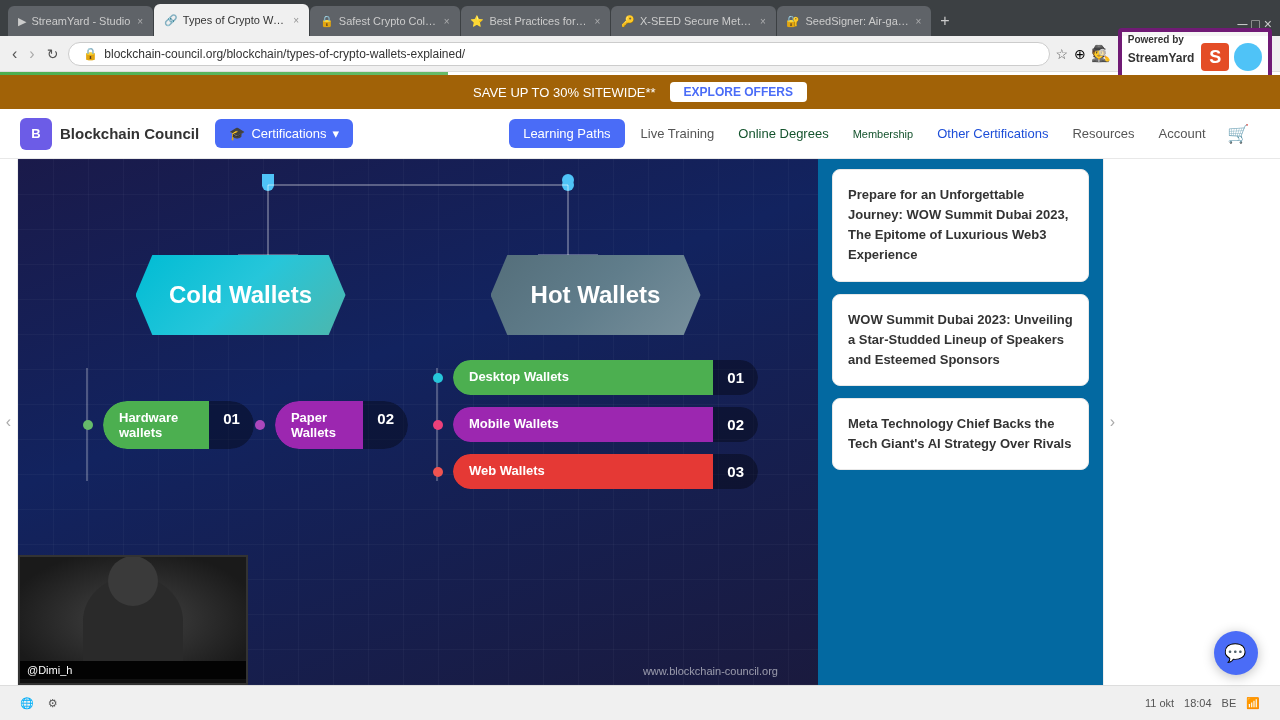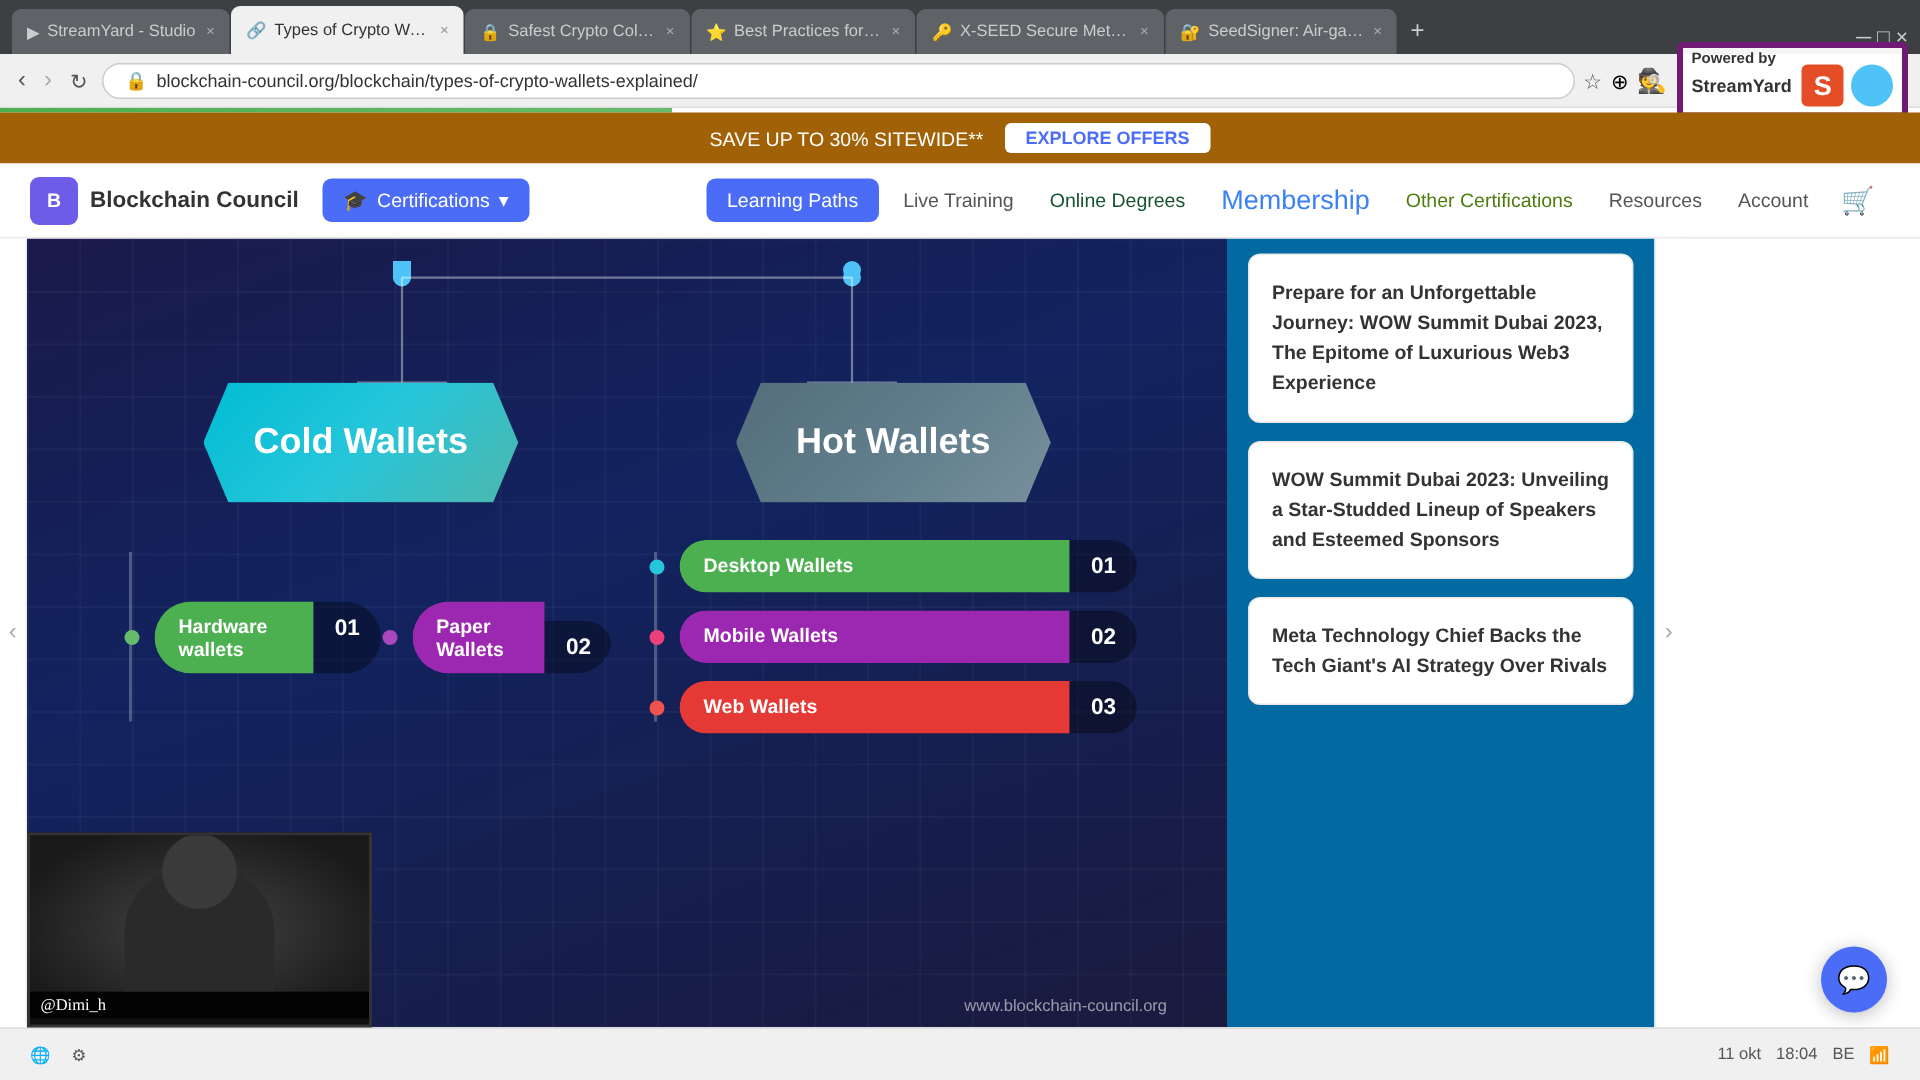--- a/index.html
+++ b/index.html
@@ -109,24 +109,24 @@
       <div style="display:flex; align-items:center; margin-left:auto;">
         <div style="background:#4a6cf7; color:white; padding:7px 14px; border-radius:6px; font-size:13px; font-weight:500; cursor:pointer; margin-right:4px;">
           <span>Learning Paths</span>
         </div>
         <div style="padding:7px 12px; font-size:13px; color:#555; cursor:pointer;">
           <span>Live Training</span>
         </div>
         <div style="padding:7px 12px; font-size:13px; color:#14532d; cursor:pointer;">
           <span>Online Degrees</span>
         </div>
-        <div style="padding:7px 12px; font-size:18px; color:#3b82f6; cursor:pointer;">
+        <div style="padding:7px 12px; font-size:11px; color:#14532d; cursor:pointer;">
           <span>Membership</span>
         </div>
-        <div style="padding:7px 12px; font-size:13px; color:#4d7c0f; cursor:pointer;">
+        <div style="padding:7px 12px; font-size:13px; color:#1d4ed8; cursor:pointer;">
           <span>Other Certifications</span>
         </div>
         <div style="padding:7px 12px; font-size:13px; color:#555; cursor:pointer;">
           <span>Resources</span>
         </div>
         <div style="padding:7px 12px; font-size:13px; color:#555; cursor:pointer;">
           <span>Account</span>
         </div>
         <div style="padding:7px 10px; color:#555; cursor:pointer; font-size:18px;">🛒</div>
       </div>
@@ -187,21 +187,21 @@
                     <span>Hardware wallets</span>
                   </div>
                   <div style="background:rgba(0,0,0,0.35); color:white; padding:9px 14px; font-size:15px; font-weight:700; border-radius:0 25px 25px 0; min-width:42px; text-align:center;">
                     <span>01</span>
                   </div>
                 </div>
               </div>
 
               <div style="display:flex; align-items:center; gap:10px;">
                 <div style="width:10px; height:10px; background:#ab47bc; border-radius:50%; flex-shrink:0; z-index:1; margin-left:-15px;"></div>
-                <div style="display:flex; flex:1; border-radius:25px; overflow:hidden;align-items:flex-end;">
+                <div style="display:flex; flex:1; border-radius:25px; overflow:hidden;">
                   <div style="background:#9c27b0; color:white; padding:9px 16px; font-size:13px; font-weight:600; flex:1; border-radius:25px 0 0 25px;">
                     <span>Paper Wallets</span>
                   </div>
                   <div style="background:rgba(0,0,0,0.35); color:white; padding:9px 14px; font-size:15px; font-weight:700; border-radius:0 25px 25px 0; min-width:42px; text-align:center;">
                     <span>02</span>
                   </div>
                 </div>
               </div>
             </div>
 
@@ -259,21 +259,21 @@
           </div>
 
         </div>
 
         <div style="position:absolute; bottom:0; left:0; width:230px; height:130px; background:#111; border:2px solid #333; z-index:10;">
           <div style="width:100%; height:calc(100% - 22px); background:radial-gradient(ellipse at 50% 60%, #3a3a3a 20%, #1a1a1a 80%); overflow:hidden; position:relative; display:flex; align-items:flex-end; justify-content:center;">
 
             <div style="position:absolute; bottom:-5px; width:100px; height:90px; background:#2a2a2a; border-radius:50% 50% 0 0;"></div>
             <div style="position:absolute; bottom:55px; width:50px; height:50px; background:#3a3a3a; border-radius:50%;"></div>
           </div>
-          <div style="background:rgba(0,0,0,0.8); color:white; padding:3px 7px; font-size:11px;font-family:Liberation Serif, serif;">
+          <div style="background:rgba(0,0,0,0.8); color:white; padding:3px 7px; font-size:11px;">
             <span>@Dimi_h</span>
           </div>
         </div>
 
       </div>
 
       <div style="width:285px; padding:10px 14px; background:#0369a1; overflow-y:auto; flex-shrink:0;">
 
         <div style="background:white; border:1px solid #e8e8e8; border-radius:8px; padding:15px; margin-bottom:12px; cursor:pointer;">
           <p style="font-size:13px; font-weight:600; color:#333; line-height:1.55;">Prepare for an Unforgettable Journey: WOW Summit Dubai 2023, The Epitome of Luxurious Web3 Experience</p>

